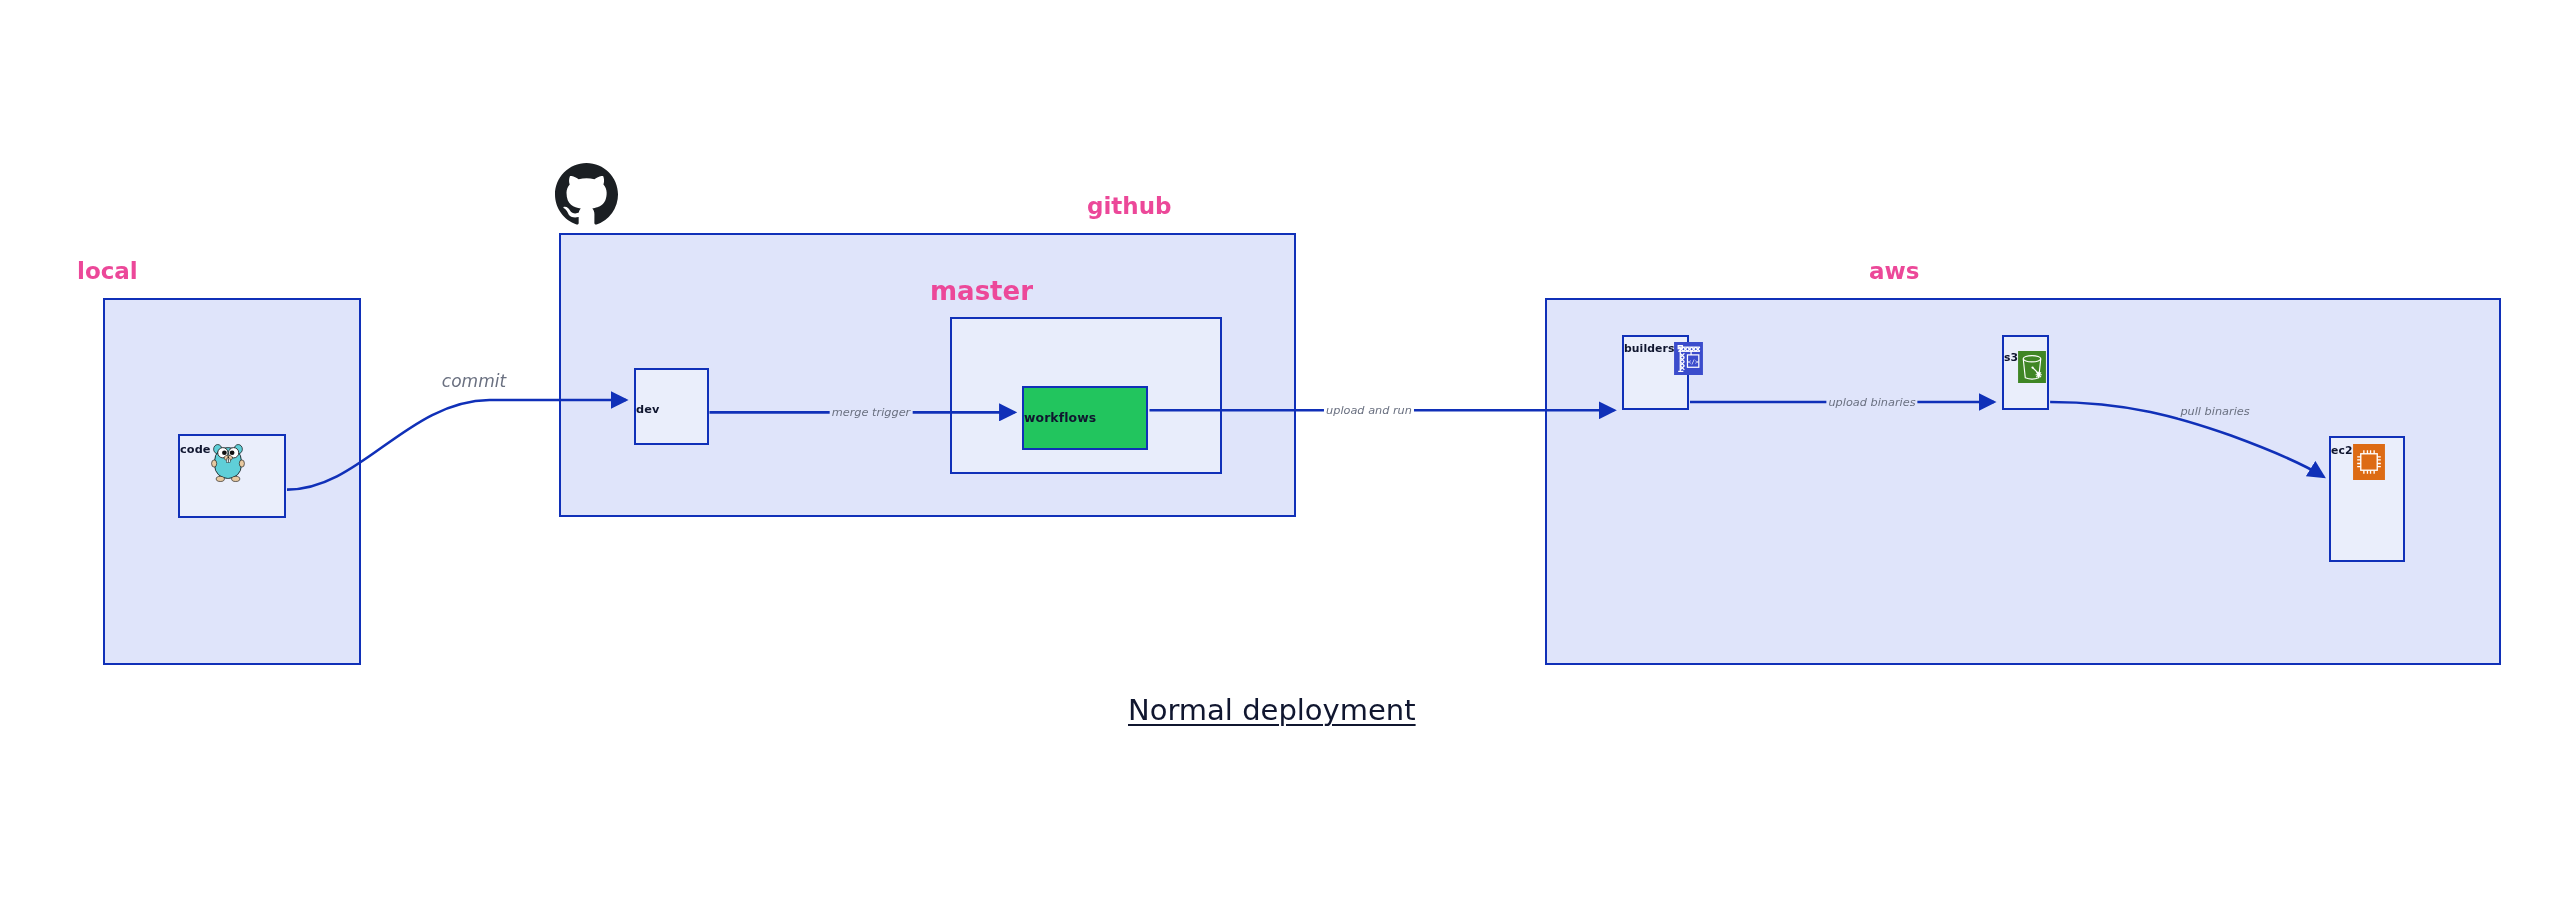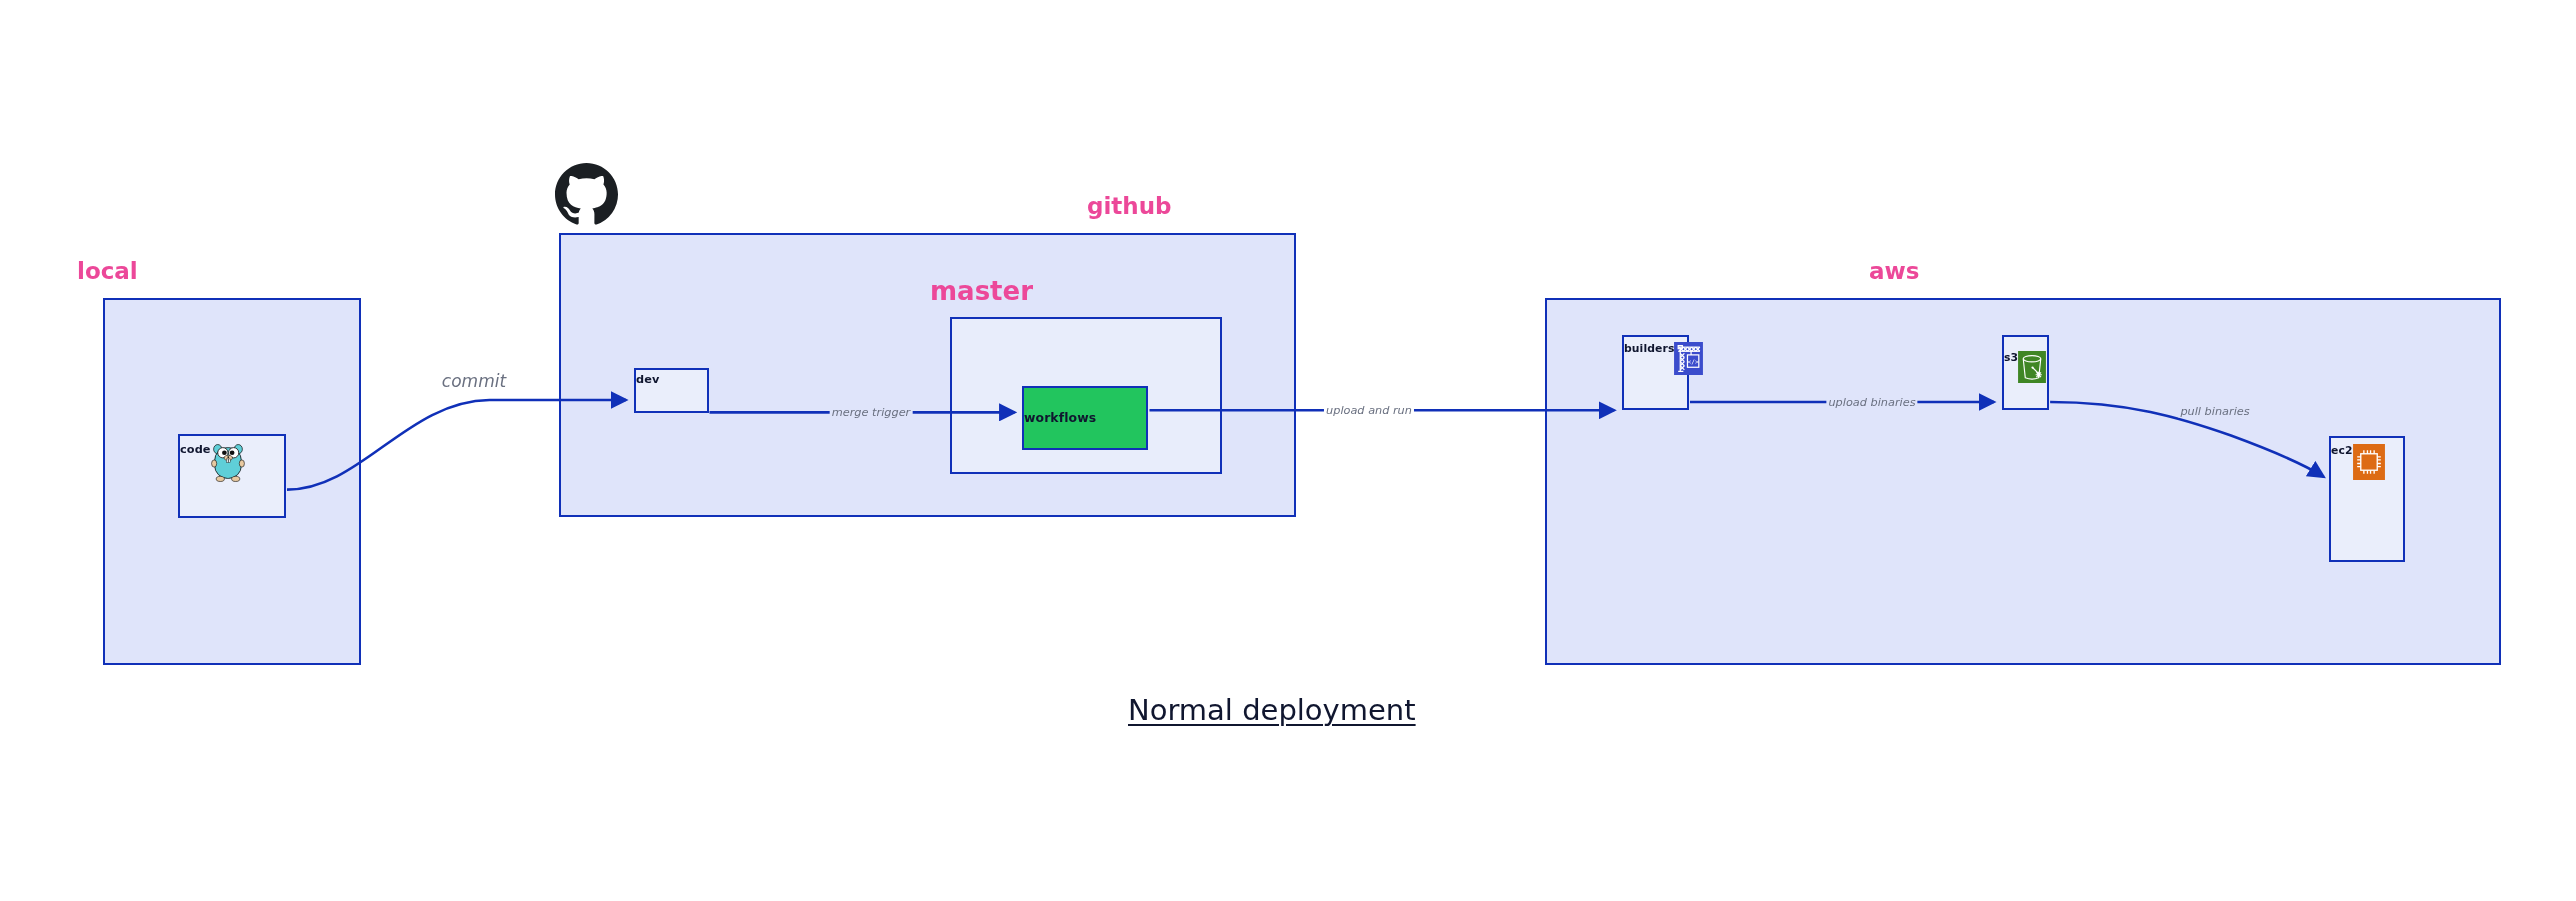--- a/index.html
+++ b/index.html
@@ -156,21 +156,21 @@
         <circle cx="41" cy="19" r="4.6" fill="#111"></circle>
 
         <ellipse cx="33.5" cy="29" rx="8" ry="5" fill="#e8c9a0" stroke="#111" stroke-width="1.1"></ellipse>
         <circle cx="33.5" cy="27.5" r="1.8" fill="#111"></circle>
         <rect x="30" y="31" width="3.2" height="7" fill="#fff" stroke="#111" stroke-width="0.9"></rect>
         <rect x="34" y="31" width="3.2" height="7" fill="#fff" stroke="#111" stroke-width="0.9"></rect>
       </svg>
     </span>
   </div>
 
-  <div class="node" id="n-dev" style="left: 634px; top: 368px; width: 75px; height: 45px; padding-top: 3px;">
+  <div class="node" id="n-dev" style="left: 634px; top: 368px; width: 75px; height: 77px; padding-top: 33px;">
     <span class="node-label" id="nl-dev" style="font-size: 11.3px;">dev</span>
   </div>
 
   <div class="node pale" id="n-workflows" style="left: 1022px; top: 386px; width: 126px; height: 64px; padding-top: 21.6px;">
     <span class="node-label" id="nl-workflows" style="font-size: 12.4px;">workflows</span>
   </div>
 
   <div class="node" id="n-builders" style="left: 1622px; top: 335px; width: 67px; height: 75px; padding-top: 5.2px;">
     <span class="node-label" id="nl-builders" style="font-size: 10.8px;">builders</span>
     <span class="node-icon">

